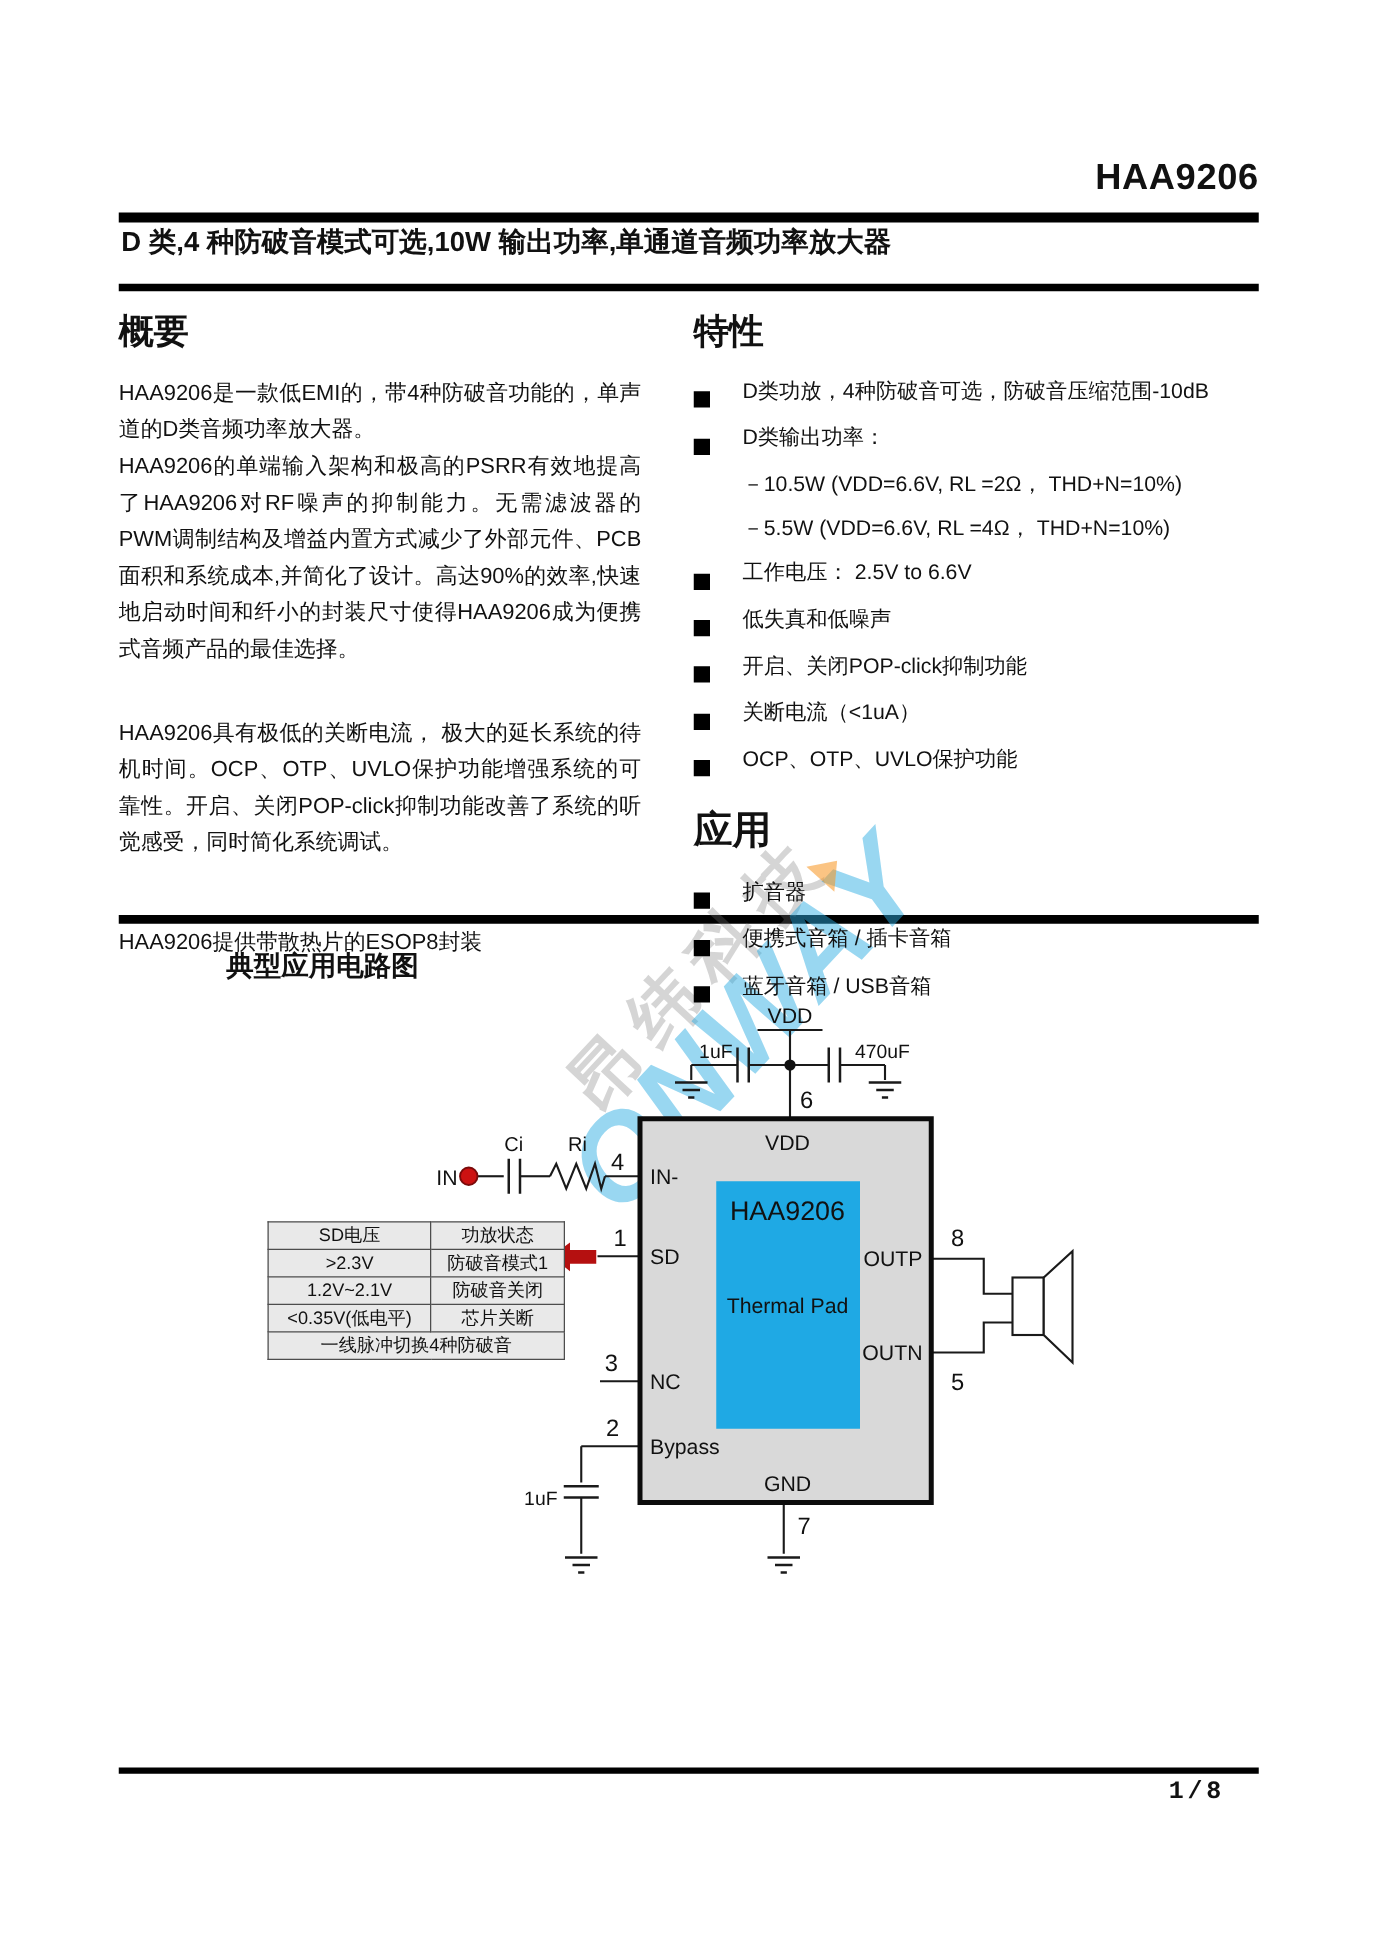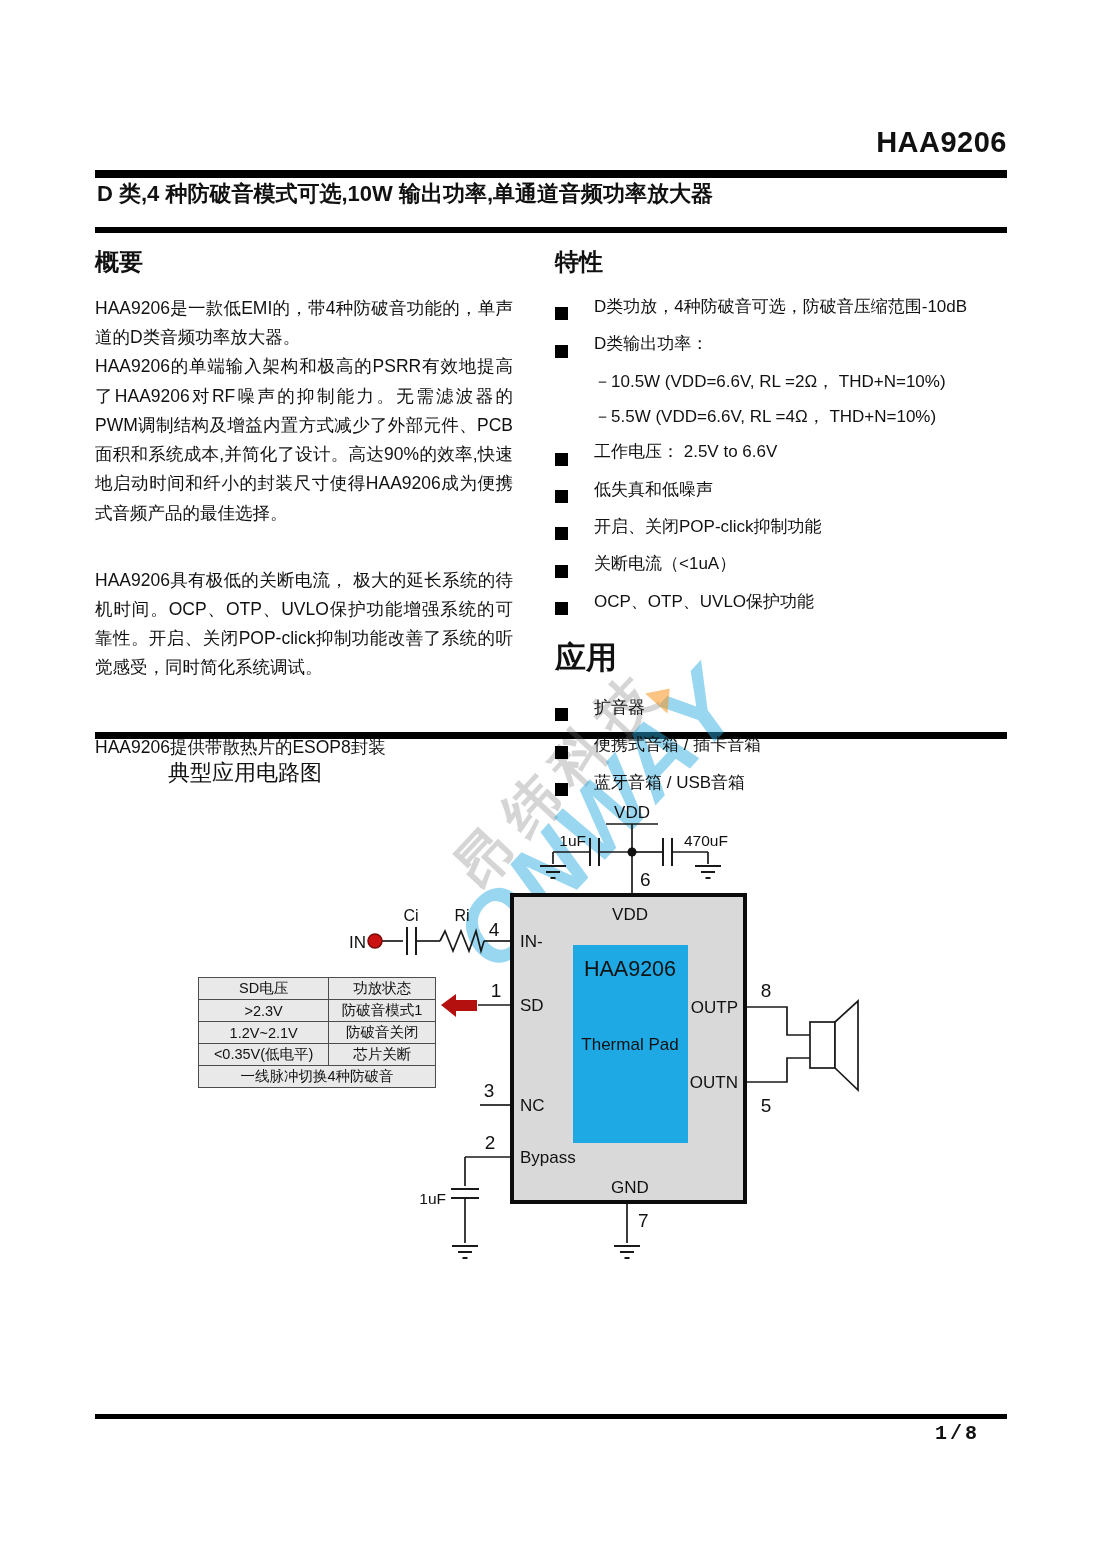--- a/index.html
+++ b/index.html
@@ -13,38 +13,38 @@
   .rule-1 { top:170px; height:8px; }
   .rule-2 { top:227px; height:6px; }
   .rule-mid { top:732px; height:7px; }
   .rule-foot { top:1414px; height:5px; }
   .doc-title { position:absolute; left:97px; top:179px; font-size:22px; font-weight:bold; white-space:nowrap; }
 
   
   .col { position:absolute; top:246px; z-index:2; }
   .col-left  { left:95px;  width:418px; }
   .col-right { left:555px; width:455px; }
-  .sec-heading { font-size:24px; font-weight:bold; margin-bottom:16px; }
+  .sec-heading { font-size:28px; font-weight:bold; margin-bottom:16px; }
   .para { font-size:17.5px; line-height:1.67; text-align:justify; }
   .para + .para { margin-top:0; }
   .para.gap { margin-top:38px; }
   .para.gap2 { margin-top:50px; }
 
   .feat-list { list-style:none; }
   .feat-item { display:flex; align-items:flex-end; font-size:17px; line-height:1.55; margin-bottom:11px; }
   .bullet-sq { flex:0 0 auto; width:13px; height:13px; background:#000; margin-top:6px; margin-right:26px; }
   .feat-sub { font-size:17px; line-height:1.55; margin:2px 0 9px 39px; }
   .apps-heading { font-size:31px; font-weight:bold; margin:22px 0 16px 0; }
 
   
-  .diagram-heading { position:absolute; left:168px; top:758px; font-size:22px; font-weight:normal; z-index:2; }
+  .diagram-heading { position:absolute; left:181px; top:758px; font-size:22px; font-weight:bold; z-index:2; }
   .circuit-svg { position:absolute; left:0; top:780px; z-index:2; }
   svg text { font-family:"Liberation Sans","DejaVu Sans",sans-serif; fill:#111; }
 
-  .sd-table { position:absolute; left:198px; top:977px; width:238px; border-collapse:collapse; z-index:3;
+  .sd-table { position:absolute; left:214px; top:977px; width:238px; border-collapse:collapse; z-index:3;
               font-size:14.5px; text-align:center; background:#e9e9e9; }
   .sd-table td { border:1.6px solid #4d4d4d; height:22px; padding:0 2px; }
 
   
   .wm { position:absolute; z-index:1; pointer-events:none; white-space:nowrap; }
   .wm-en { left:415px; top:767px; width:360px; text-align:center; transform:rotate(-47deg);
            font-size:96px; font-weight:bold; font-style:italic; letter-spacing:2px;
            color:rgba(41,171,226,0.48); }
   .wm-cn { left:390px; top:740px; width:340px; text-align:center; transform:rotate(-47deg);
            font-size:56px; font-weight:bold; letter-spacing:12px; color:rgba(115,115,115,0.30); }

